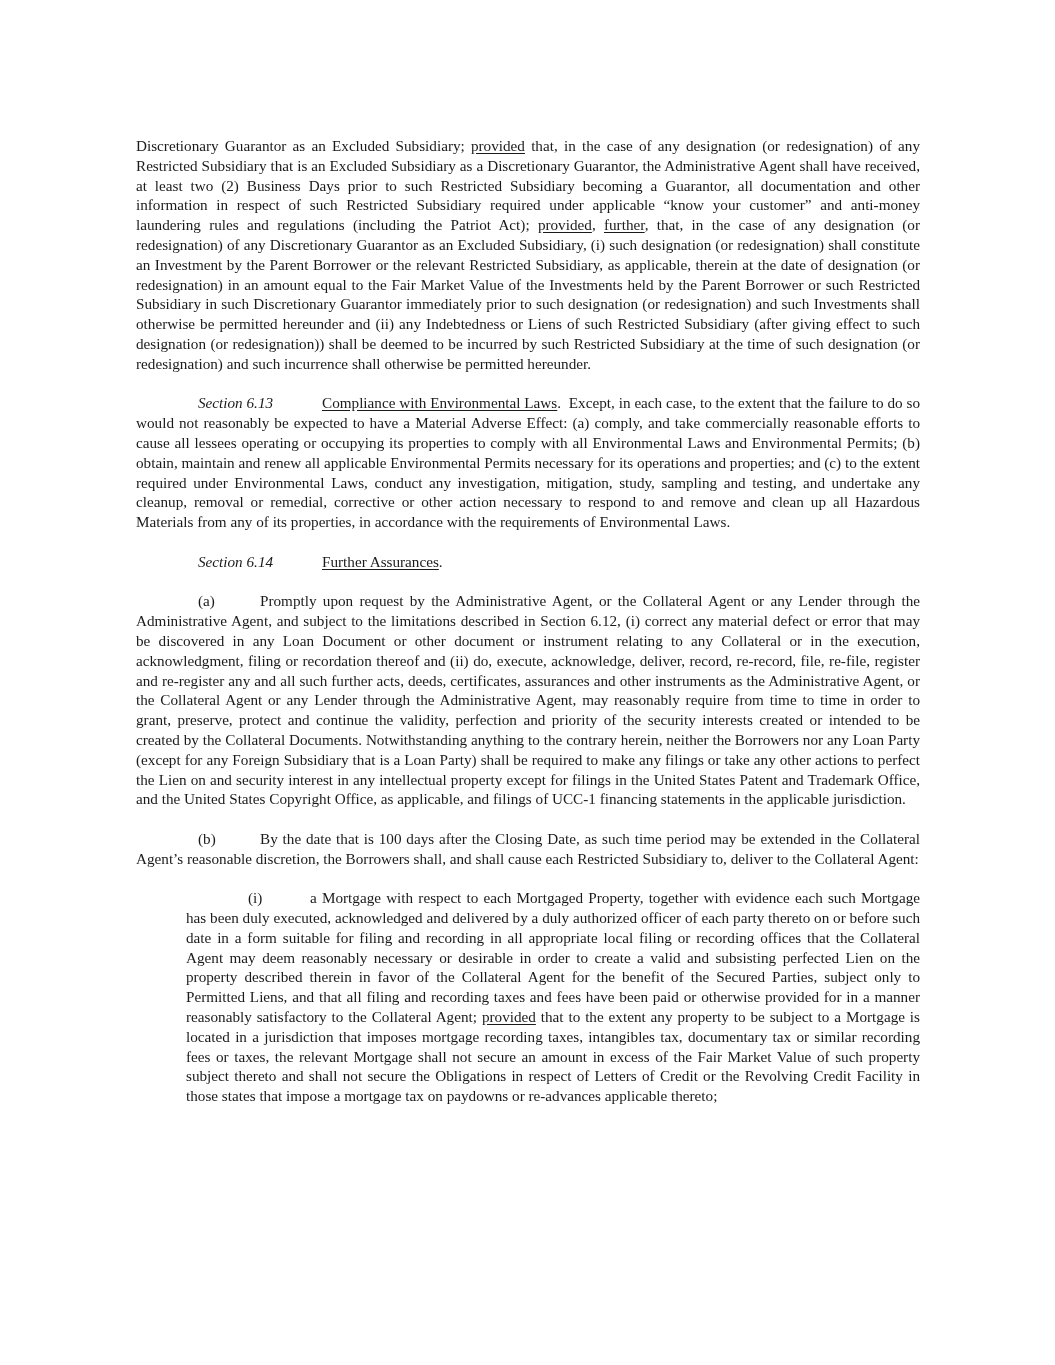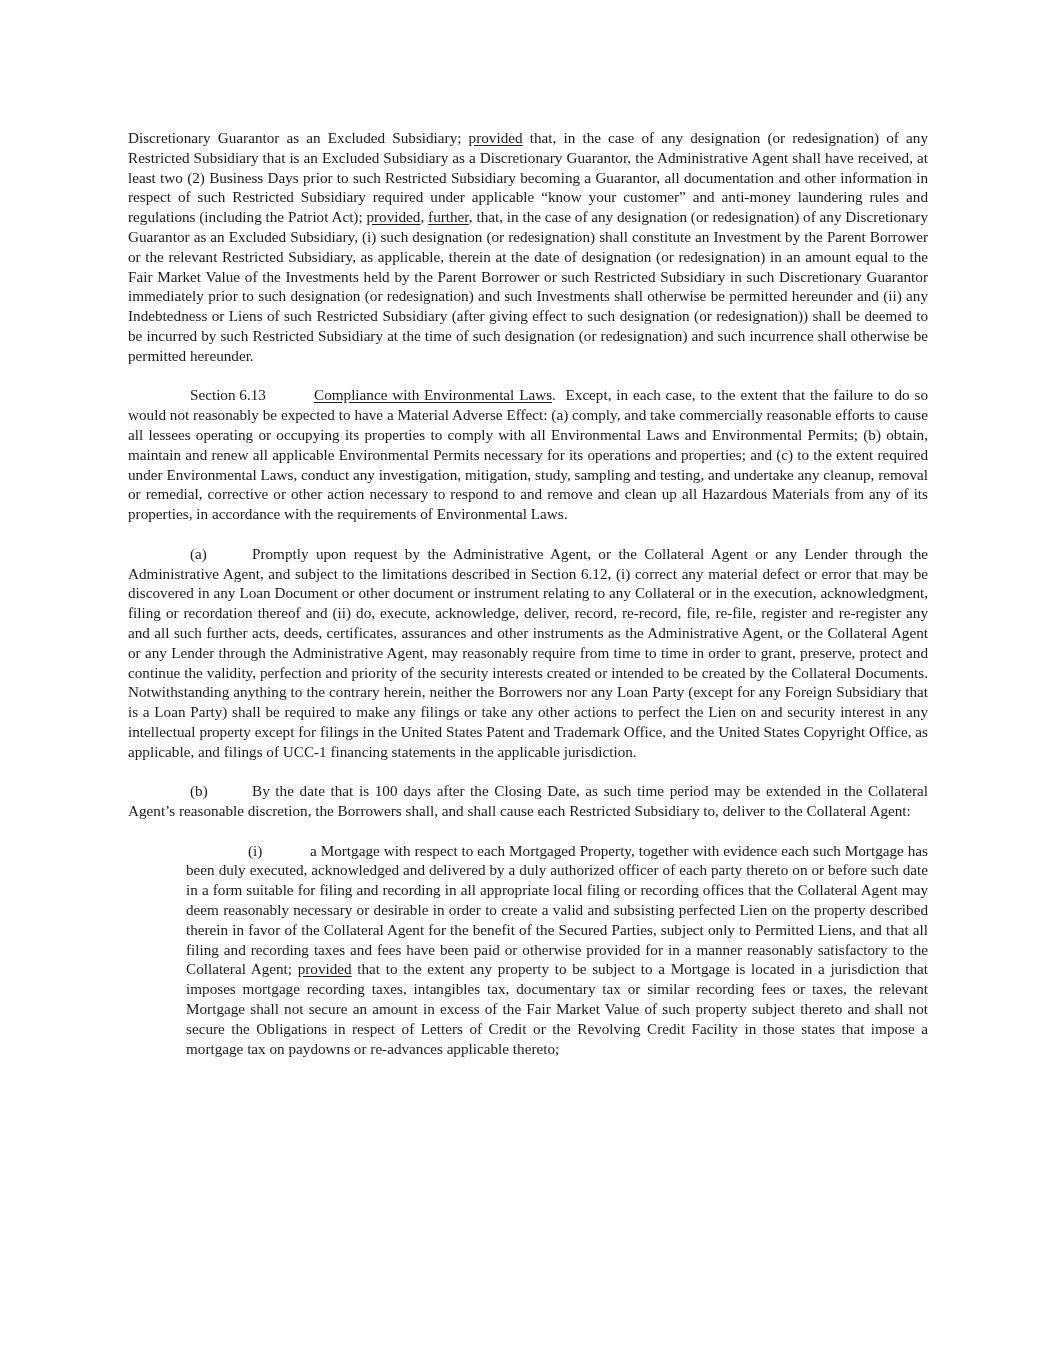--- a/index.html
+++ b/index.html
@@ -7,38 +7,39 @@
   .page {
     position: absolute;
     left: 124px;
     top: 124px;
     width: 808px;
     font-family: "Liberation Serif", serif;
     font-size: 15.2px;
     line-height: 19.8px;
     color: #1a1a1a;
   }
-  p { margin: 4px; text-align: justify; }
+  p { margin: 12px; text-align: justify; }
   .para { margin-bottom: 19.8px; }
   .u { text-decoration: underline; text-underline-offset: 2px; }
-  .sec-label { display: inline-block; width: 124px; padding-left: 62px; box-sizing: content-box; }
+  .sec-label { display: inline-block; width: 124px; padding-left: 62px; box-sizing: content-box; font-style: italic; }
   .sub-label { display: inline-block; padding-left: 62px; width: 62px; box-sizing: content-box; }
   .nested { margin-left: 62px; }
   .nested-label { display: inline-block; padding-left: 62px; width: 62px; box-sizing: content-box; }
   .heading-line { margin-bottom: 19.8px; }
 </style>
 </head>
 <body>
 
 <div class="page">
 
   <p class="para"><span>Discretionary Guarantor as an Excluded Subsidiary; </span><span class="u">provided</span><span> that, in the case of any designation (or redesignation) of any Restricted Subsidiary that is an Excluded Subsidiary as a Discretionary Guarantor, the Administrative Agent shall have received, at least two (2) Business Days prior to such Restricted Subsidiary becoming a Guarantor, all documentation and other information in respect of such Restricted Subsidiary required under applicable “know your customer” and anti-money laundering rules and regulations (including the Patriot Act); </span><span class="u">provided</span><span>, </span><span class="u">further</span><span>, that, in the case of any designation (or redesignation) of any Discretionary Guarantor as an Excluded Subsidiary, (i) such designation (or redesignation) shall constitute an Investment by the Parent Borrower or the relevant Restricted Subsidiary, as applicable, therein at the date of designation (or redesignation) in an amount equal to the Fair Market Value of the Investments held by the Parent Borrower or such Restricted Subsidiary in such Discretionary Guarantor immediately prior to such designation (or redesignation) and such Investments shall otherwise be permitted hereunder and (ii) any Indebtedness or Liens of such Restricted Subsidiary (after giving effect to such designation (or redesignation)) shall be deemed to be incurred by such Restricted Subsidiary at the time of such designation (or redesignation) and such incurrence shall otherwise be permitted hereunder.</span></p>
 
   <p class="para"><span class="sec-label">Section 6.13</span><span class="u">Compliance with Environmental Laws</span><span>.</span><span style="white-space: pre-wrap;">  Except, in each case, to the extent that the failure to do so would not reasonably be expected to have a Material Adverse Effect: (a) comply, and take commercially reasonable efforts to cause all lessees operating or occupying its properties to comply with all Environmental Laws and Environmental Permits; (b) obtain, maintain and renew all applicable Environmental Permits necessary for its operations and properties; and (c) to the extent required under Environmental Laws, conduct any investigation, mitigation, study, sampling and testing, and undertake any cleanup, removal or remedial, corrective or other action necessary to respond to and remove and clean up all Hazardous Materials from any of its properties, in accordance with the requirements of Environmental Laws.</span></p>
 
+  <p class="heading-line"><span class="sec-label">Section 6.14</span><span class="u">Further Assurances</span><span>.</span></p>
 
   <p class="para"><span class="sub-label">(a)</span><span>Promptly upon request by the Administrative Agent, or the Collateral Agent or any Lender through the Administrative Agent, and subject to the limitations described in Section 6.12, (i) correct any material defect or error that may be discovered in any Loan Document or other document or instrument relating to any Collateral or in the execution, acknowledgment, filing or recordation thereof and (ii) do, execute, acknowledge, deliver, record, re-record, file, re-file, register and re-register any and all such further acts, deeds, certificates, assurances and other instruments as the Administrative Agent, or the Collateral Agent or any Lender through the Administrative Agent, may reasonably require from time to time in order to grant, preserve, protect and continue the validity, perfection and priority of the security interests created or intended to be created by the Collateral Documents.  Notwithstanding anything to the contrary herein, neither the Borrowers nor any Loan Party (except for any Foreign Subsidiary that is a Loan Party) shall be required to make any filings or take any other actions to perfect the Lien on and security interest in any intellectual property except for filings in the United States Patent and Trademark Office, and the United States Copyright Office, as applicable, and filings of UCC-1 financing statements in the applicable jurisdiction.</span></p>
 
   <p class="para"><span class="sub-label">(b)</span><span>By the date that is 100 days after the Closing Date, as such time period may be extended in the Collateral Agent’s reasonable discretion, the Borrowers shall, and shall cause each Restricted Subsidiary to, deliver to the Collateral Agent:</span></p>
 
   <p class="nested"><span class="nested-label">(i)</span><span>a Mortgage with respect to each Mortgaged Property, together with evidence each such Mortgage has been duly executed, acknowledged and delivered by a duly authorized officer of each party thereto on or before such date in a form suitable for filing and recording in all appropriate local filing or recording offices that the Collateral Agent may deem reasonably necessary or desirable in order to create a valid and subsisting perfected Lien on the property described therein in favor of the Collateral Agent for the benefit of the Secured Parties, subject only to Permitted Liens, and that all filing and recording taxes and fees have been paid or otherwise provided for in a manner reasonably satisfactory to the Collateral Agent; </span><span class="u">provided</span><span> that to the extent any property to be subject to a Mortgage is located in a jurisdiction that imposes mortgage recording taxes, intangibles tax, documentary tax or similar recording fees or taxes, the relevant Mortgage shall not secure an amount in excess of the Fair Market Value of such property subject thereto and shall not secure the Obligations in respect of Letters of Credit or the Revolving Credit Facility in those states that impose a mortgage tax on paydowns or re-advances applicable thereto;</span></p>
 
 </div>
 
 </body></html>

